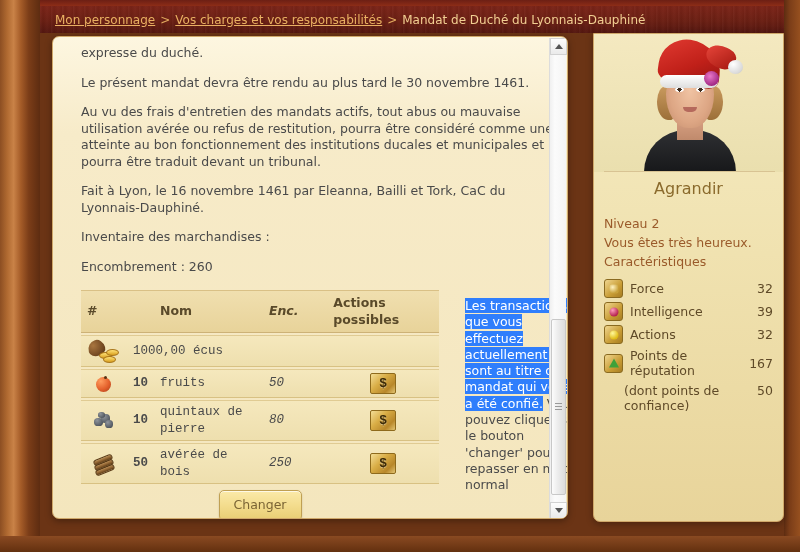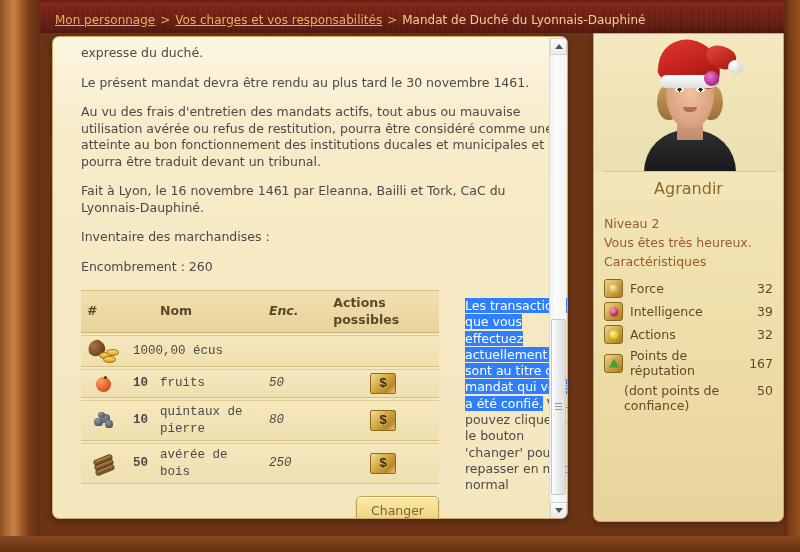--- a/index.html
+++ b/index.html
@@ -316,22 +316,22 @@
     background: linear-gradient(180deg, #fbeaa9 0%, #f3dc8d 50%, #e8cd73 100%);
     border: 1px solid #c0a053;
     border-radius: 5px;
     color: #7b6535;
     font-size: 12.5px;
     padding: 6px 14px;
     cursor: pointer;
     box-shadow: 0 1px 2px rgba(0,0,0,.18), inset 0 1px 0 rgba(255,255,255,.7);
   }
   .btn-center-wrap {
-    text-align: right;
-    margin: 10px 0 20px 0;
+    text-align: center;
+    margin: 4px 0 20px 0;
     width: 358px;
   }
 
   
   .sidebar {
     position: absolute;
     left: 593px;
     top: 33px;
     width: 191px;
     height: 489px;

